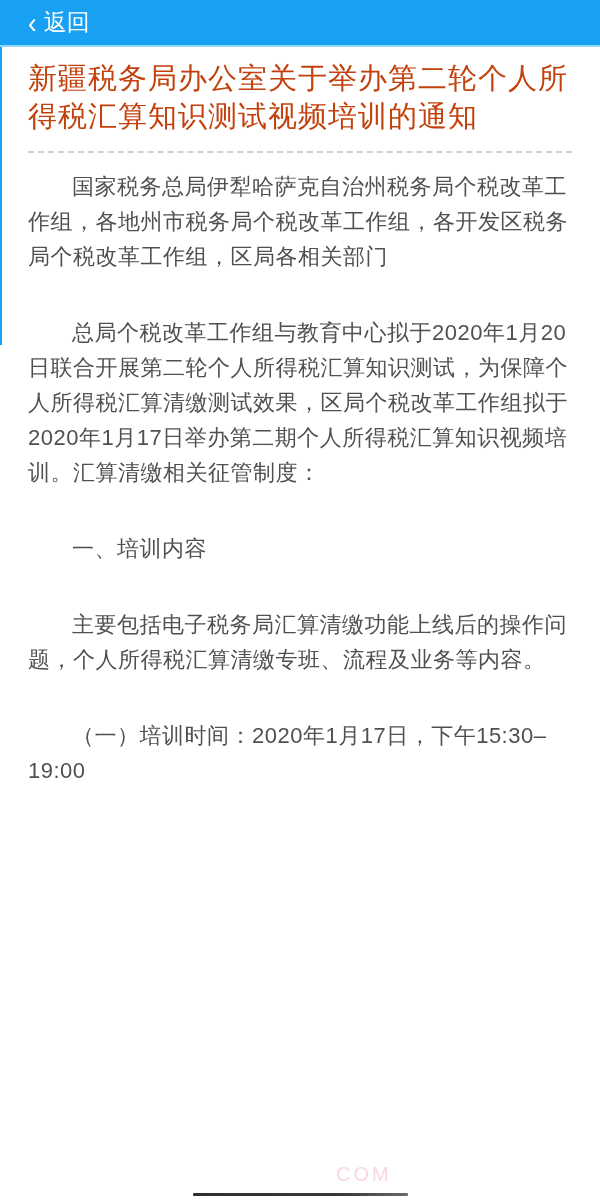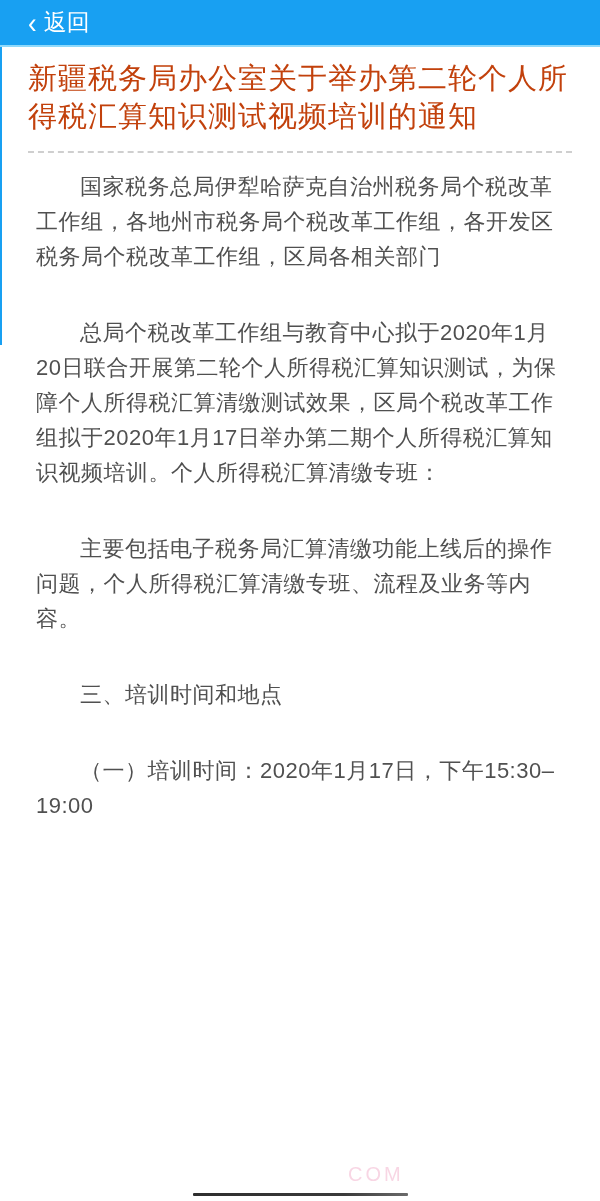--- a/index.html
+++ b/index.html
@@ -60,41 +60,41 @@
     font-weight: 400;
     color: #c2410c;
     letter-spacing: 1px;
   }
   .divider {
     margin-top: 16px;
     border-top: 2px dashed #cfcfcf;
     height: 0;
   }
   .body-p {
-    margin: 41px 0 0 8px;
+    margin: 41px 0 0 0;
     font-size: 22px;
     line-height: 35px;
     color: #505050;
     text-indent: 2em;
     letter-spacing: 0.5px;
   }
   .body-p.first { margin-top: 16px; }
 
   
   .left-accent {
     position: absolute;
     left: 0; top: 47px;
     width: 2px; height: 298px;
     background: #18a0f2;
   }
 
   
   .watermark {
     position: absolute;
-    left: 348px; top: 1163px;
+    left: 336px; top: 1163px;
     font-size: 20px;
     letter-spacing: 3px;
     color: #ef9fc0;
     opacity: 0.42;
     pointer-events: none;
   }
 
   
   .bottom-bar {
     position: absolute;
@@ -117,23 +117,23 @@
     <div class="nav-title">通知公告</div>
   </header>
 
   <div class="left-accent"></div>
 
   <main class="content">
     <h1 class="notice-title">新疆税务局办公室关于举办第二轮个人所得税汇算知识测试视频培训的通知</h1>
     <div class="divider"></div>
 
     <p class="body-p first">国家税务总局伊犁哈萨克自治州税务局个税改革工作组，各地州市税务局个税改革工作组，各开发区税务局个税改革工作组，区局各相关部门</p>
-    <p class="body-p">总局个税改革工作组与教育中心拟于2020年1月20日联合开展第二轮个人所得税汇算知识测试，为保障个人所得税汇算清缴测试效果，区局个税改革工作组拟于2020年1月17日举办第二期个人所得税汇算知识视频培训。个人所得税汇算清缴专班：</p>
+    <p class="body-p">总局个税改革工作组与教育中心拟于2020年1月20日联合开展第二轮个人所得税汇算知识测试，为保障个人所得税汇算清缴测试效果，区局个税改革工作组拟于2020年1月17日举办第二期个人所得税汇算知识视频培训。汇算清缴相关征管制度：</p>
+    <p class="body-p">一、培训内容</p>
     <p class="body-p">主要包括电子税务局汇算清缴功能上线后的操作问题，个人所得税汇算清缴专班、流程及业务等内容。</p>
-    <p class="body-p">三、培训时间和地点</p>
     <p class="body-p">（一）培训时间：2020年1月17日，下午15:30–19:00</p>
   </main>
 
   <span class="watermark">COM</span>
 
   <div class="bottom-bar"></div>
 
 </div>
 
 </body></html>

